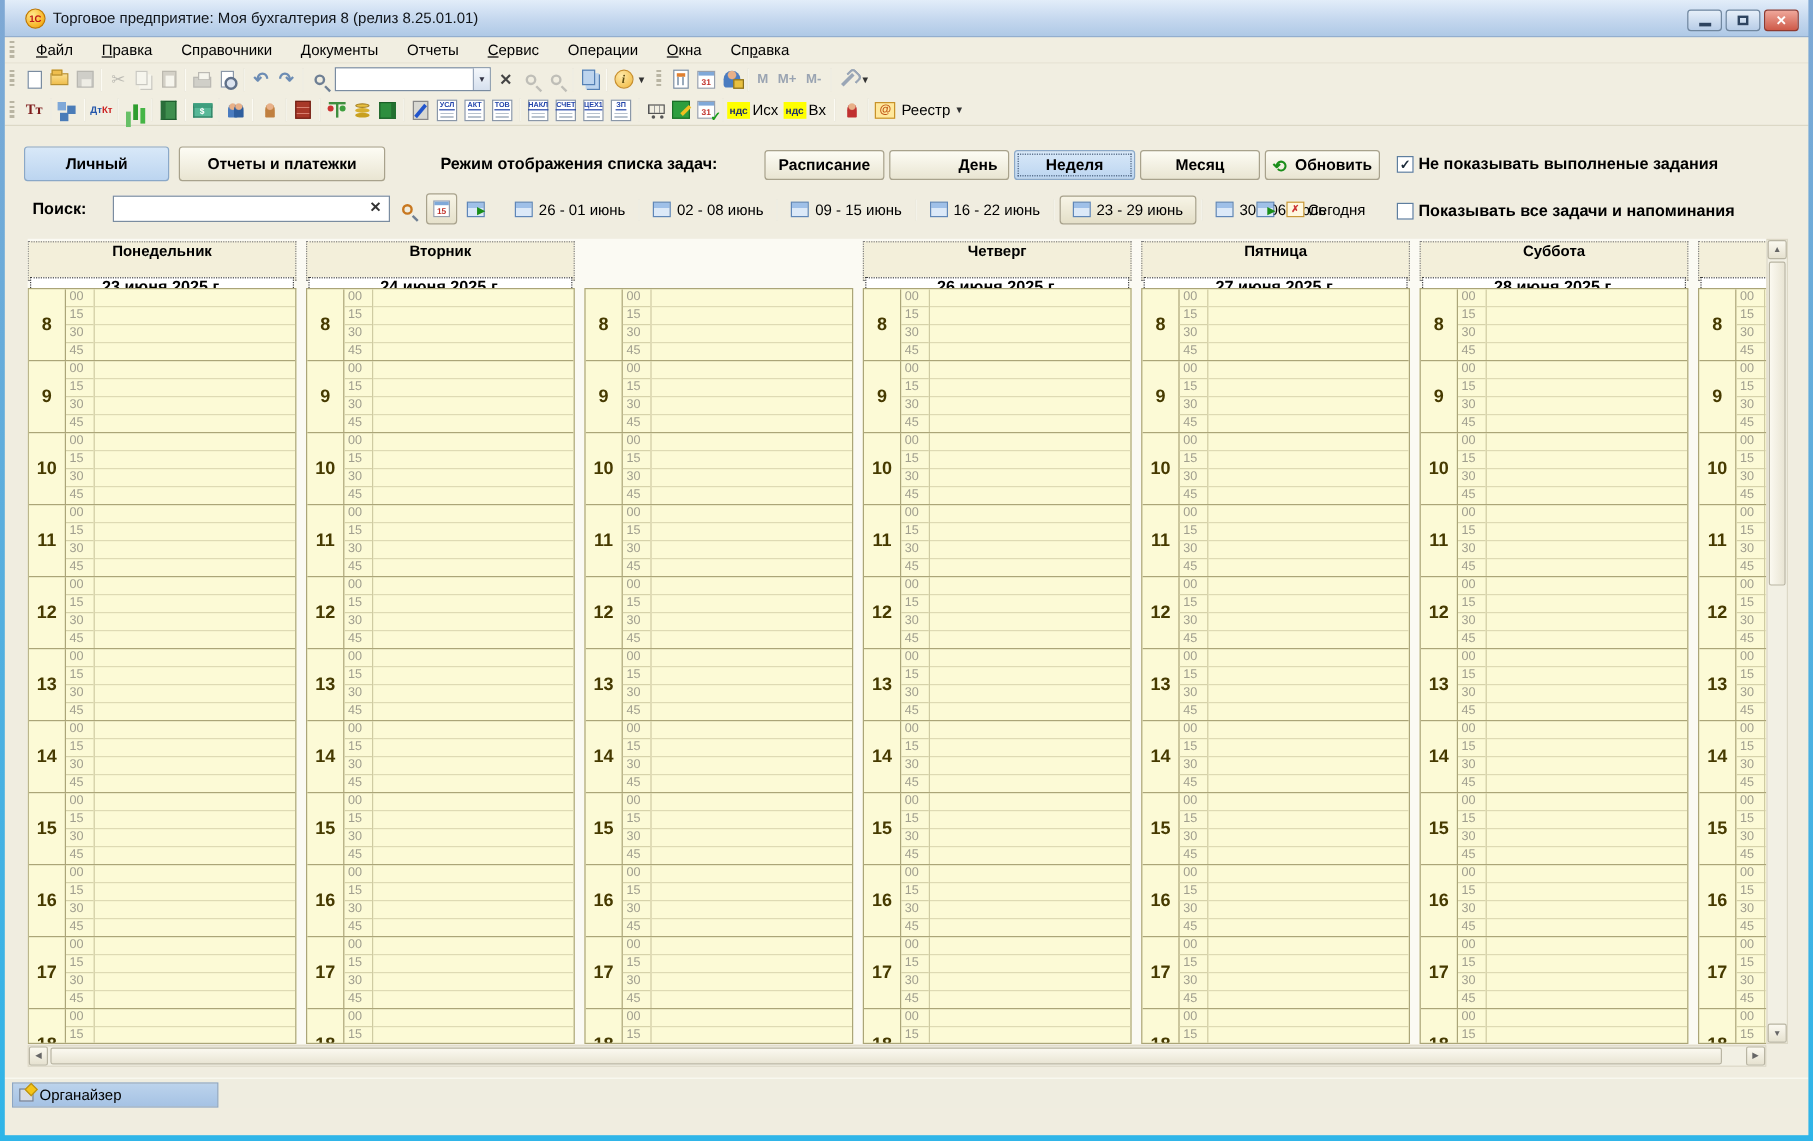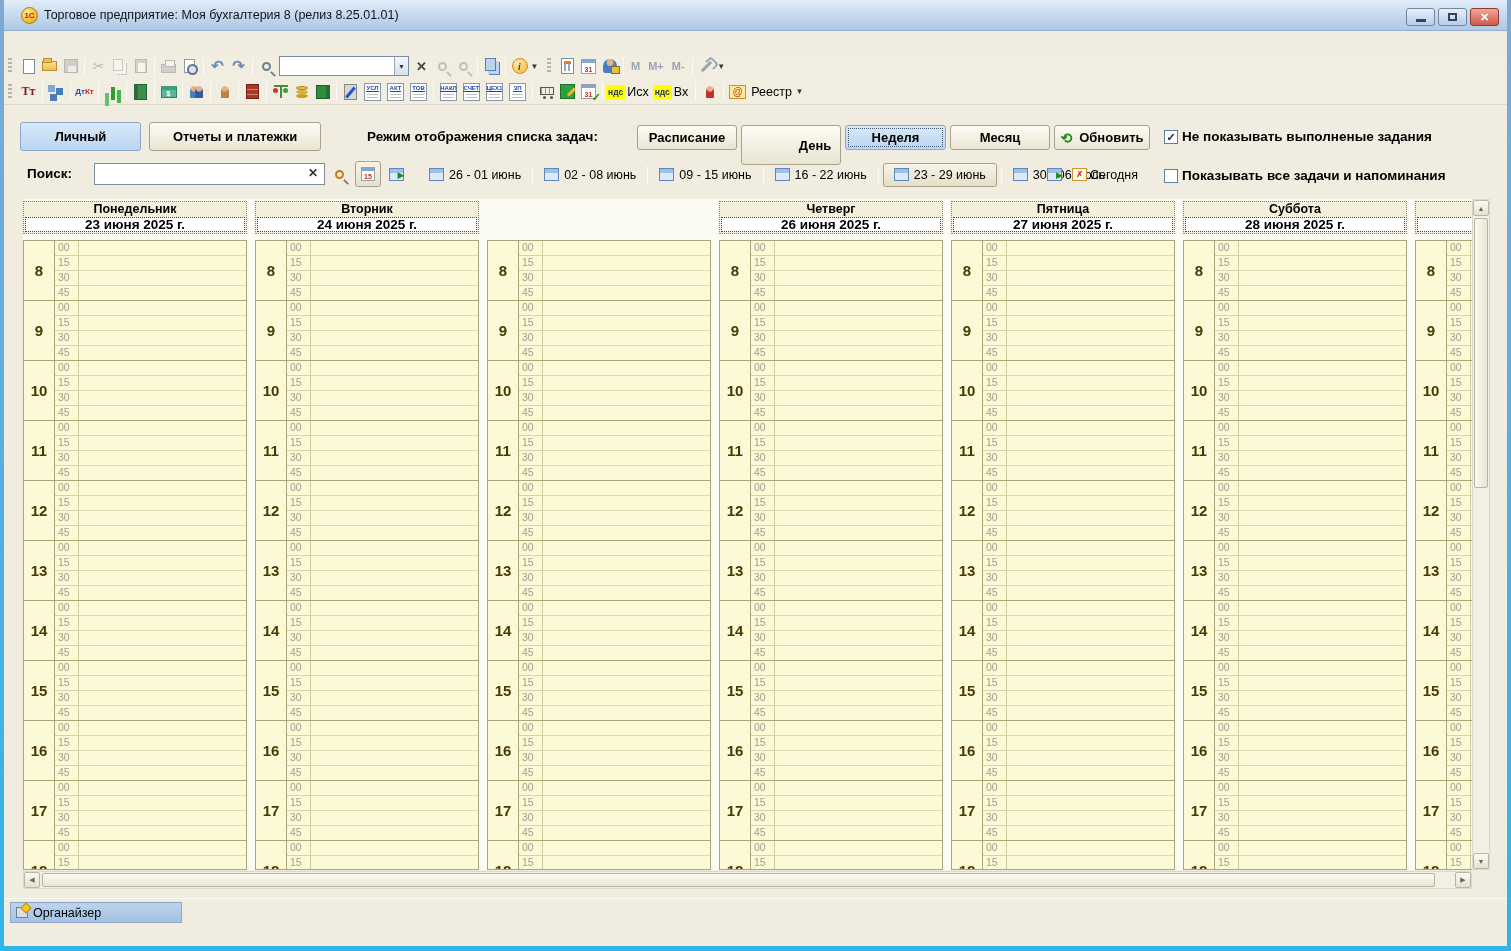--- a/index.html
+++ b/index.html
@@ -138,21 +138,21 @@
   .week-btn { display:flex; align-items:center; gap:5px; font-size:12.5px; padding:3px 7px; white-space:nowrap; }
   .week-btn.sel { border:1px solid #A8A28C; border-radius:3px; background:linear-gradient(#F7F4E6,#E4DFC8); padding:4px 10px; }
   .wsep { width:1px; height:18px; background:#CFCBB8; border-right:1px solid #FBFAF3; margin:0 4px; }
   .cal-ico { width:15px; height:13px; background:linear-gradient(#9FC0E8 0 4px,#DCE9F8 4px); border:1px solid #5E86B8; flex:none; }
   .today-ico { width:15px; height:13px; background:#FFF8E0; border:1px solid #C89838; color:#C33; font:bold 8px "Liberation Sans",sans-serif; display:flex; align-items:center; justify-content:center; flex:none; }
 
   
   .cal-area { position:absolute; left:19px; top:93px; width:1449px; height:671px; background:#FBFAF3; overflow:hidden; }
   .day-col { position:absolute; top:0; width:224px; height:671px; }
   .dhead { position:absolute; top:2px; left:0; width:224px; height:33px; border:1px dotted #808080; background:#F3EFDA; }
-  .dname { height:14px; text-align:center; font-weight:bold; font-size:12.5px; line-height:14px; }
+  .dname { height:28px; text-align:center; font-weight:bold; font-size:12.5px; line-height:14px; }
   .ddate { margin:1px 1px 1px; background:#fff; border:1px dotted #404040; text-align:center; font-weight:bold; font-size:13.5px; height:15px; line-height:13px; }
   .dgrid { position:absolute; top:41px; left:0; width:224px; height:630px; background:#FCFAD6; border:1px solid #ABA578; overflow:hidden; }
   .hblock { display:flex; height:60px; border-bottom:1px solid #ABA578; }
   .hlabel { width:31px; flex:none; display:flex; align-items:center; justify-content:center; font-weight:bold; font-size:15px; color:#463A00; border-right:1px solid #ABA578; }
   .mcol { width:24px; flex:none; border-right:1px solid #CFCBA2; }
   .mcell { height:15px; border-bottom:1px solid #D6D2AA; font-size:10.5px; color:#A09E8E; padding-left:3px; line-height:13px; }
   .mcell:last-child { border-bottom:none; }
   .scol { flex:1; }
   .slot { height:15px; border-bottom:1px solid #DEDAB4; }
   .slot:last-child { border-bottom:none; }
@@ -195,20 +195,32 @@
       <div class="wbtn">
           <span class="dash"></span>
         </div>
       <div class="wbtn">
           <span class="box"></span>
         </div>
       <div class="wbtn close">✕</div>
     </div>
   </div>
 
+  <div class="menubar">
+    <span class="mgrip"></span>
+  <span class="menu-item"><u>Ф</u>айл</span>
+      <span class="menu-item"><u>П</u>равка</span>
+      <span class="menu-item">Справочники</span>
+      <span class="menu-item"><u>Д</u>окументы</span>
+      <span class="menu-item">Отчеты</span>
+      <span class="menu-item"><u>С</u>ервис</span>
+      <span class="menu-item">Операции</span>
+      <span class="menu-item"><u>О</u>кна</span>
+      <span class="menu-item">Сп<u>р</u>авка</span>
+    </div>
 
   <div class="tb tb1">
     <span class="mgrip"></span>
     <span class="ic i-new">
         <i></i>
       </span>
     <span class="ic i-open">
         <i></i>
       </span>
     <span class="ic i-save dis">
@@ -396,21 +408,21 @@
     <span class="caret">▼</span>
   </div>
 
   <div class="main">
 
     <div class="btn blue" style="left:16px; top:16px; width:121px; height:29px;">Личный</div>
     <div class="btn" style="left:145px; top:16px; width:172px; height:29px;">Отчеты и платежки</div>
 
     <div class="lbl" style="left:363px; top:23px;">Режим отображения списка задач:</div>
     <div class="btn" style="left:633px; top:19px; width:100px; height:25px;">Расписание</div>
-    <div class="btn" style="left:737px; top:19px; width:100px; height:40px;padding-left:48px;">День</div>
+    <div class="btn" style="left:737px; top:19px; width:100px; height:25px;padding-left:48px;">День</div>
     <div class="btn blue focusdot" style="left:841px; top:19px; width:101px; height:25px;">Неделя</div>
     <div class="btn" style="left:946px; top:19px; width:100px; height:25px;">Месяц</div>
     <div class="btn" style="left:1050px; top:19px; width:96px; height:25px;">
         <span class="refresh-g">⟲</span>
         <span>Обновить</span>
       </div>
 
     <div class="cb" style="left:1160px; top:24px;">✓</div>
     <div class="cb-lbl" style="left:1178px; top:23px;">Не показывать выполненые задания</div>
 

